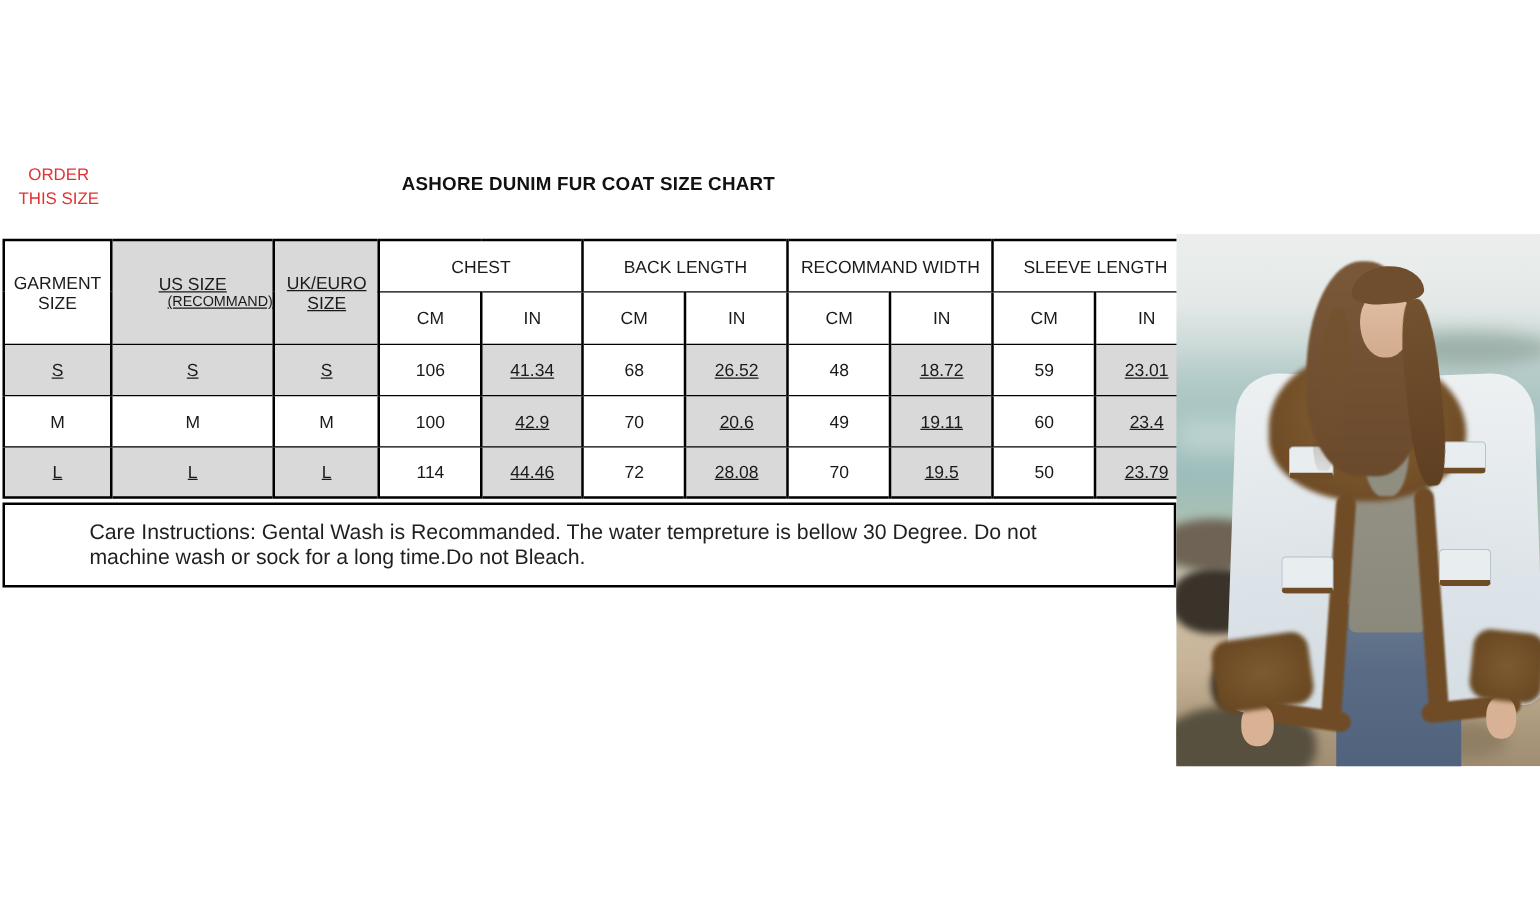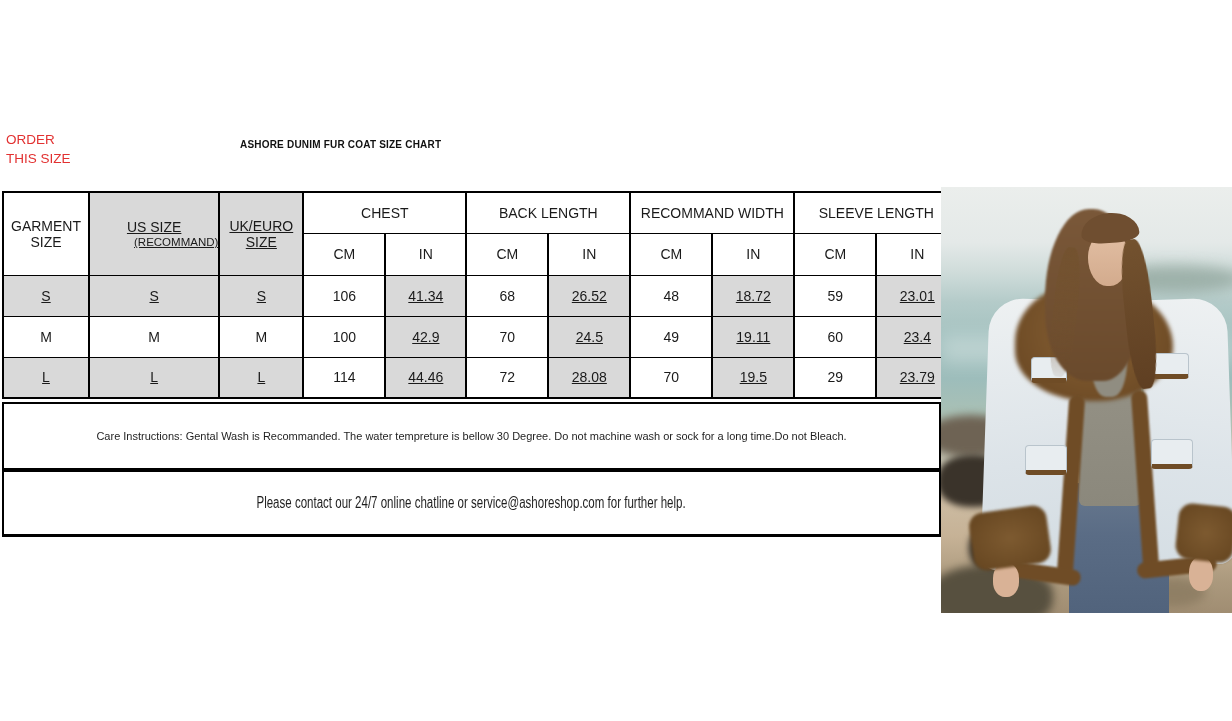--- a/index.html
+++ b/index.html
@@ -2,26 +2,26 @@
 <html><head>
 <meta charset="utf-8">
 <style>
   html,body{margin:0;padding:0;background:#ffffff;}
   .canvas{
     position:relative;width:1232px;height:721px;background:#ffffff;overflow:hidden;
     font-family:"Liberation Sans",sans-serif;color:#1f1f1f;
   }
   
   .order-note{
-    position:absolute;left:6px;top:130px;width:82px;text-align:left;
+    position:absolute;left:6px;top:130px;width:82px;text-align:center;
     color:#e23131;font-size:13.5px;line-height:19px;
   }
   .chart-title{
-    position:absolute;left:240px;top:139px;width:380px;text-align:left;
-    font-weight:bold;font-size:10px;letter-spacing:.2px;color:#111;
+    position:absolute;left:240px;top:139px;width:380px;text-align:right;
+    font-weight:bold;font-size:15px;letter-spacing:.2px;color:#111;
   }
   
   .size-table-wrap{position:absolute;left:2px;top:191px;z-index:1;}
   table.size-table{border-collapse:collapse;table-layout:fixed;background:#fff;}
   table.size-table th,table.size-table td{
     border-left:2px solid #000;border-right:2px solid #000;
     border-top:1px solid #000;border-bottom:1px solid #000;
     text-align:center;vertical-align:middle;font-weight:normal;
     font-size:14px;padding:0;color:#1a1a1a;
   }
@@ -29,21 +29,21 @@
   tr.group-row{height:41px;}
   tr.unit-row{height:42px;}
   tr.data-row{height:41px;}
   .shade{background:#d9d9d9;text-decoration:underline;}
   .us-sub{display:block;font-size:11.5px;margin-top:1px;margin-left:44px;}
   
   .care-box{
     position:absolute;left:2px;top:402px;width:935px;height:64px;
     border:2px solid #000;z-index:0;display:flex;align-items:center;justify-content:center;
   }
-  .care-box .txt{max-width:800px;text-align:center;font-size:11px;line-height:20px;}
+  .care-box .txt{max-width:800px;text-align:left;font-size:17px;line-height:20px;}
   .contact-box{
     position:absolute;left:2px;top:470px;width:935px;height:62px;
     border:2px solid #000;border-bottom-width:3px;display:flex;align-items:center;justify-content:center;
   }
   .contact-box .txt{
     font-size:16px;white-space:nowrap;transform:scaleX(.72);transform-origin:50% 50%;
   }
   
   .photo{
     position:absolute;left:941px;top:187px;width:291px;height:426px;overflow:hidden;z-index:3;
@@ -159,50 +159,47 @@
         <td>59</td>
         <td class="shade">23.01</td>
       </tr>
       <tr class="data-row">
         <td>M</td>
         <td>M</td>
         <td>M</td>
         <td>100</td>
         <td class="shade">42.9</td>
         <td>70</td>
-        <td class="shade">24.5</td>
+        <td class="shade">20.6</td>
         <td>49</td>
         <td class="shade">19.11</td>
         <td>60</td>
         <td class="shade">23.4</td>
       </tr>
       <tr class="data-row">
         <td class="shade">L</td>
         <td class="shade">L</td>
         <td class="shade">L</td>
         <td>114</td>
         <td class="shade">44.46</td>
         <td>72</td>
         <td class="shade">28.08</td>
         <td>70</td>
         <td class="shade">19.5</td>
-        <td>29</td>
+        <td>50</td>
         <td class="shade">23.79</td>
       </tr>
     </tbody>
       </table>
   </div>
 
   <div class="care-box">
     <div class="txt">Care Instructions: Gental Wash is Recommanded. The water tempreture is bellow 30 Degree. Do not machine wash or sock for a long time.Do not Bleach.</div>
   </div>
 
-  <div class="contact-box">
-    <div class="txt">Please contact our 24/7 online chatline or service@ashoreshop.com for further help.</div>
-  </div>
 
   <div class="photo">
     <div class="sky"></div>
     <div class="headland"></div>
     <div class="sea-glint"></div>
     <div class="rock1"></div>
     <div class="rock2"></div>
     <div class="rock3"></div>
     <div class="rock4"></div>
     <div class="pebbles"></div>

